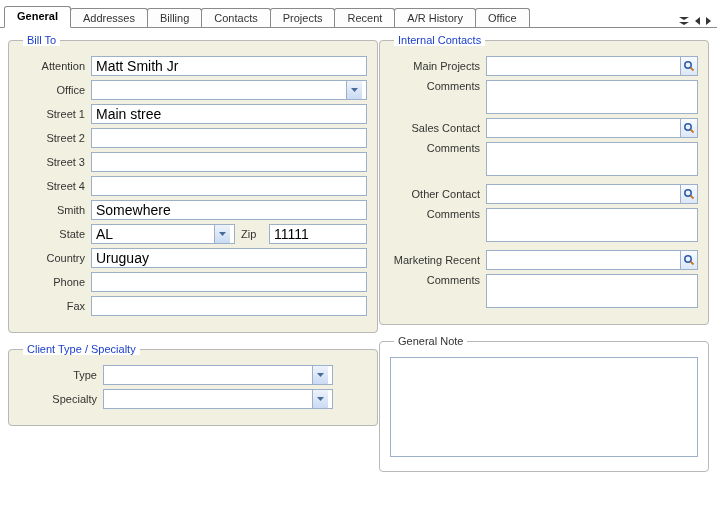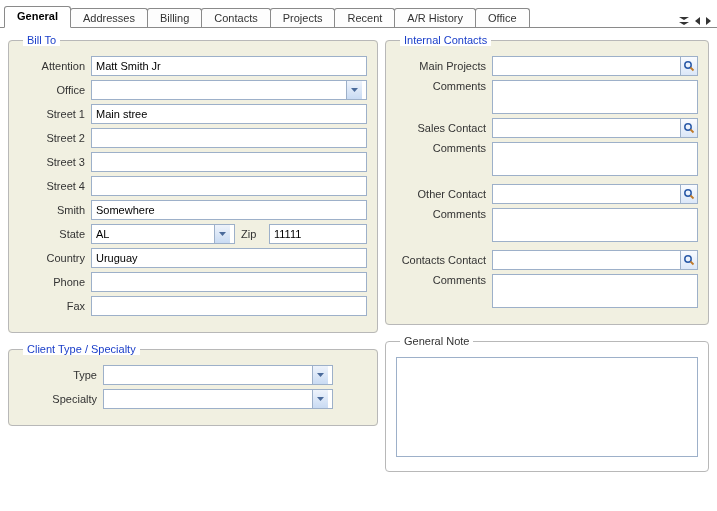--- a/index.html
+++ b/index.html
@@ -46,21 +46,21 @@
   display: flex;
   align-items: center;
   padding-right: 6px;
   gap: 6px;
   color: #444;
 }
 .tabs-right span { cursor: pointer; font-size: 10px; }
 .container {
   display: flex;
   padding: 6px 8px;
-  gap: 7px;
+  gap: 1px;
 }
 .col { flex: 1; min-width: 0; }
 .col-left { flex: 0 0 370px; }
 .col-right { flex: 1; }
 fieldset {
   border: 1px solid #b8b8b8;
   border-radius: 4px;
   background: #f1f0e1;
   padding: 10px 10px 12px 10px;
   margin-bottom: 10px;
@@ -80,21 +80,21 @@
 .lbl {
   text-align: right;
   padding-right: 6px;
   color: #333;
   width: 72px;
   flex-shrink: 0;
 }
 .lbl-wide { width: 96px; }
 input.textfield, .combo, textarea.textarea {
   font-family: inherit;
-  font-size: 11px;
+  font-size: 14px;
   border: 1px solid #9db0c9;
   background: #fff;
   padding: 2px 4px;
   height: 20px;
 }
 input.textfield { flex: 1; }
 .combo {
   display: flex;
   align-items: center;
   background: #fff;
@@ -330,21 +330,21 @@
               </svg>
           </div>
         </div>
       </div>
       <div class="row" style="align-items:flex-start">
         <div class="lbl lbl-wide">Comments</div>
         <textarea class="textarea" style=""></textarea>
       </div>
 
       <div class="row" style="margin-top:8px">
-        <div class="lbl lbl-wide">Contacts Contact</div>
+        <div class="lbl lbl-wide">Marketing Recent</div>
         <div class="lookup-wrap">
           <input class="textfield" value="" style="">
           <div class="lookup-btn">
             <svg viewBox="0 0 12 12">
                 <circle cx="5" cy="5" r="3.2" fill="none" stroke="#2a5aa8" stroke-width="1.5"></circle>
                 <line x1="7.5" y1="7.5" x2="10.5" y2="10.5" stroke="#c07a2a" stroke-width="1.8"></line>
               </svg>
           </div>
         </div>
       </div>

